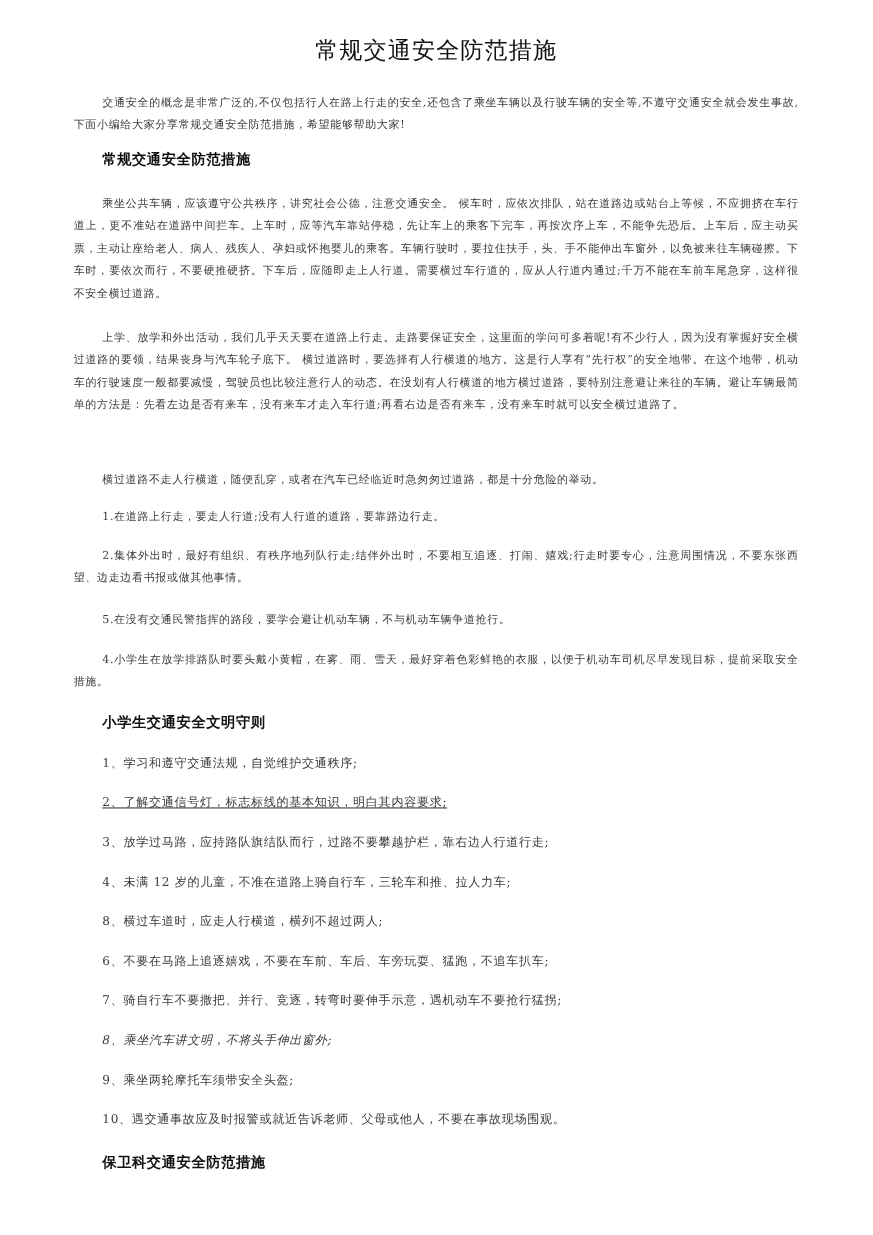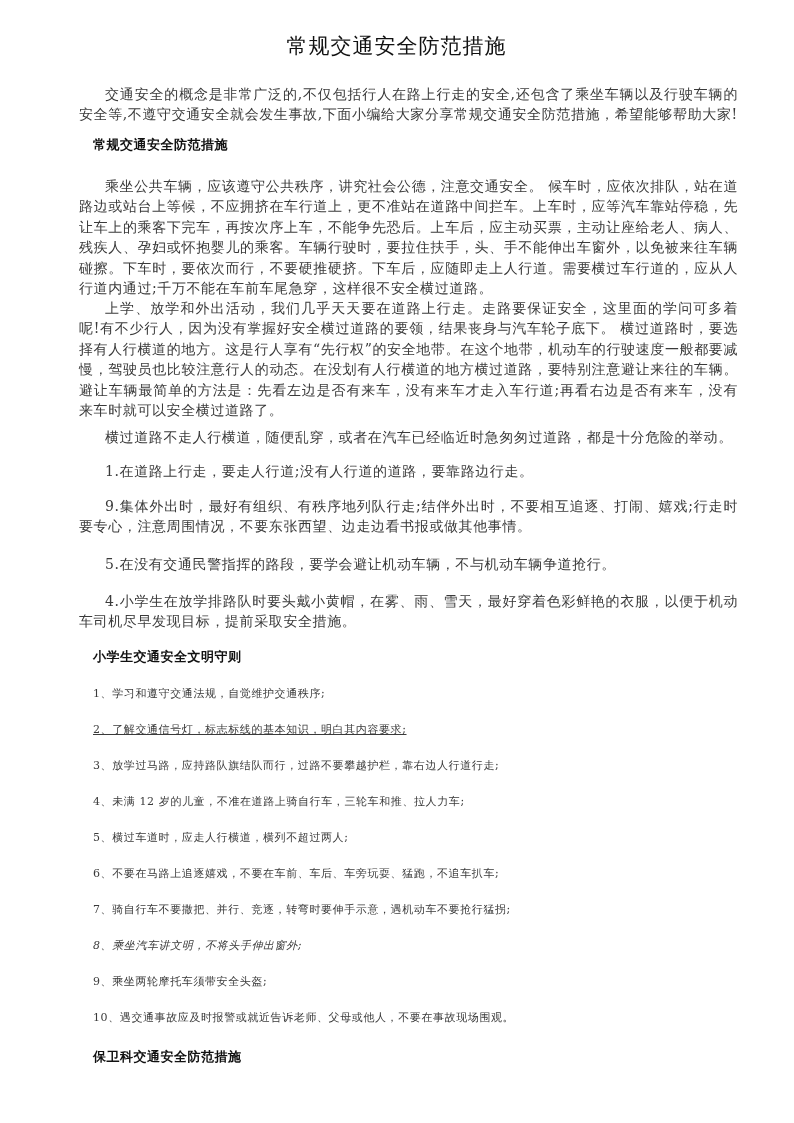--- a/index.html
+++ b/index.html
@@ -2,53 +2,53 @@
 <html><head>
 <meta charset="utf-8">
 <style>
   html, body { margin: 0; padding: 0; background: #ffffff; }
   body { width: 794px; height: 1123px; position: relative; overflow: hidden;
          font-family: "DejaVu Serif", "Liberation Serif", serif; color: #333; }
   .page { position: absolute; left: 67px; top: 0; width: 659px; }
   .title { position: absolute; left: 0; width: 659px; top: 32px; text-align: center;
            font-family: "DejaVu Sans", "Liberation Sans", sans-serif; font-size: 21px;
            color: #111; letter-spacing: 1px; margin: 0; font-weight: normal; }
-  .para { position: absolute; left: 12px; width: 659px; margin: 0;
-          font-size: 14px; line-height: 20.4px; text-indent: 26px;
+  .para { position: absolute; left: 0; width: 659px; margin: 0;
+          font-size: 10px; line-height: 20.4px; text-indent: 26px;
           text-align: justify; color: #3a3a3a; letter-spacing: 0.6px; }
   .heading { position: absolute; left: 26px; margin: 0; font-size: 13px;
              font-weight: bold; color: #111; letter-spacing: 0.5px; }
   .item { position: absolute; left: 26px; margin: 0; font-size: 11px;
           color: #3a3a3a; letter-spacing: 0.6px; white-space: nowrap; text-align: center; }
 </style>
 </head>
 <body>
 
 <div class="page">
   <h1 class="title">常规交通安全防范措施</h1>
 
   <p class="para" style="top:84px;">交通安全的概念是非常广泛的,不仅包括行人在路上行走的安全,还包含了乘坐车辆以及行驶车辆的安全等,不遵守交通安全就会发生事故,下面小编给大家分享常规交通安全防范措施，希望能够帮助大家!</p>
 
   <h2 class="heading" style="top:136px;">常规交通安全防范措施</h2>
 
   <p class="para" style="top:176px;">乘坐公共车辆，应该遵守公共秩序，讲究社会公德，注意交通安全。 候车时，应依次排队，站在道路边或站台上等候，不应拥挤在车行道上，更不准站在道路中间拦车。上车时，应等汽车靠站停稳，先让车上的乘客下完车，再按次序上车，不能争先恐后。上车后，应主动买票，主动让座给老人、病人、残疾人、孕妇或怀抱婴儿的乘客。车辆行驶时，要拉住扶手，头、手不能伸出车窗外，以免被来往车辆碰擦。下车时，要依次而行，不要硬推硬挤。下车后，应随即走上人行道。需要横过车行道的，应从人行道内通过;千万不能在车前车尾急穿，这样很不安全横过道路。</p>
   <p class="para" style="top:298px;">上学、放学和外出活动，我们几乎天天要在道路上行走。走路要保证安全，这里面的学问可多着呢!有不少行人，因为没有掌握好安全横过道路的要领，结果丧身与汽车轮子底下。 横过道路时，要选择有人行横道的地方。这是行人享有“先行权”的安全地带。在这个地带，机动车的行驶速度一般都要减慢，驾驶员也比较注意行人的动态。在没划有人行横道的地方横过道路，要特别注意避让来往的车辆。避让车辆最简单的方法是：先看左边是否有来车，没有来车才走入车行道;再看右边是否有来车，没有来车时就可以安全横过道路了。</p>
   <p class="para" style="top:427px;">横过道路不走人行横道，随便乱穿，或者在汽车已经临近时急匆匆过道路，都是十分危险的举动。</p>
   <p class="para" style="top:461px;">1.在道路上行走，要走人行道;没有人行道的道路，要靠路边行走。</p>
-  <p class="para" style="top:496px;">9.集体外出时，最好有组织、有秩序地列队行走;结伴外出时，不要相互追逐、打闹、嬉戏;行走时要专心，注意周围情况，不要东张西望、边走边看书报或做其他事情。</p>
+  <p class="para" style="top:496px;">2.集体外出时，最好有组织、有秩序地列队行走;结伴外出时，不要相互追逐、打闹、嬉戏;行走时要专心，注意周围情况，不要东张西望、边走边看书报或做其他事情。</p>
   <p class="para" style="top:554px;">5.在没有交通民警指挥的路段，要学会避让机动车辆，不与机动车辆争道抢行。</p>
   <p class="para" style="top:591px;">4.小学生在放学排路队时要头戴小黄帽，在雾、雨、雪天，最好穿着色彩鲜艳的衣服，以便于机动车司机尽早发现目标，提前采取安全措施。</p>
 
   <h2 class="heading" style="top:648px;">小学生交通安全文明守则</h2>
 
   <p class="item" style="top:686px;">1、学习和遵守交通法规，自觉维护交通秩序;</p>
   <p class="item" style="top:722px;text-decoration:underline;">2、了解交通信号灯，标志标线的基本知识，明白其内容要求;</p>
   <p class="item" style="top:758px;">3、放学过马路，应持路队旗结队而行，过路不要攀越护栏，靠右边人行道行走;</p>
   <p class="item" style="top:794px;">4、未满 12 岁的儿童，不准在道路上骑自行车，三轮车和推、拉人力车;</p>
-  <p class="item" style="top:830px;">5、横过车道时，应走人行横道，横列不超过两人;</p>
+  <p class="item" style="top:830px;">8、横过车道时，应走人行横道，横列不超过两人;</p>
   <p class="item" style="top:866px;">6、不要在马路上追逐嬉戏，不要在车前、车后、车旁玩耍、猛跑，不追车扒车;</p>
   <p class="item" style="top:902px;">7、骑自行车不要撒把、并行、竞逐，转弯时要伸手示意，遇机动车不要抢行猛拐;</p>
   <p class="item" style="top:938px;font-style:italic;">8、乘坐汽车讲文明，不将头手伸出窗外;</p>
   <p class="item" style="top:974px;">9、乘坐两轮摩托车须带安全头盔;</p>
   <p class="item" style="top:1010px;">10、遇交通事故应及时报警或就近告诉老师、父母或他人，不要在事故现场围观。</p>
 
   <h2 class="heading" style="top:1048px;">保卫科交通安全防范措施</h2>
 </div>
 
 </body></html>

